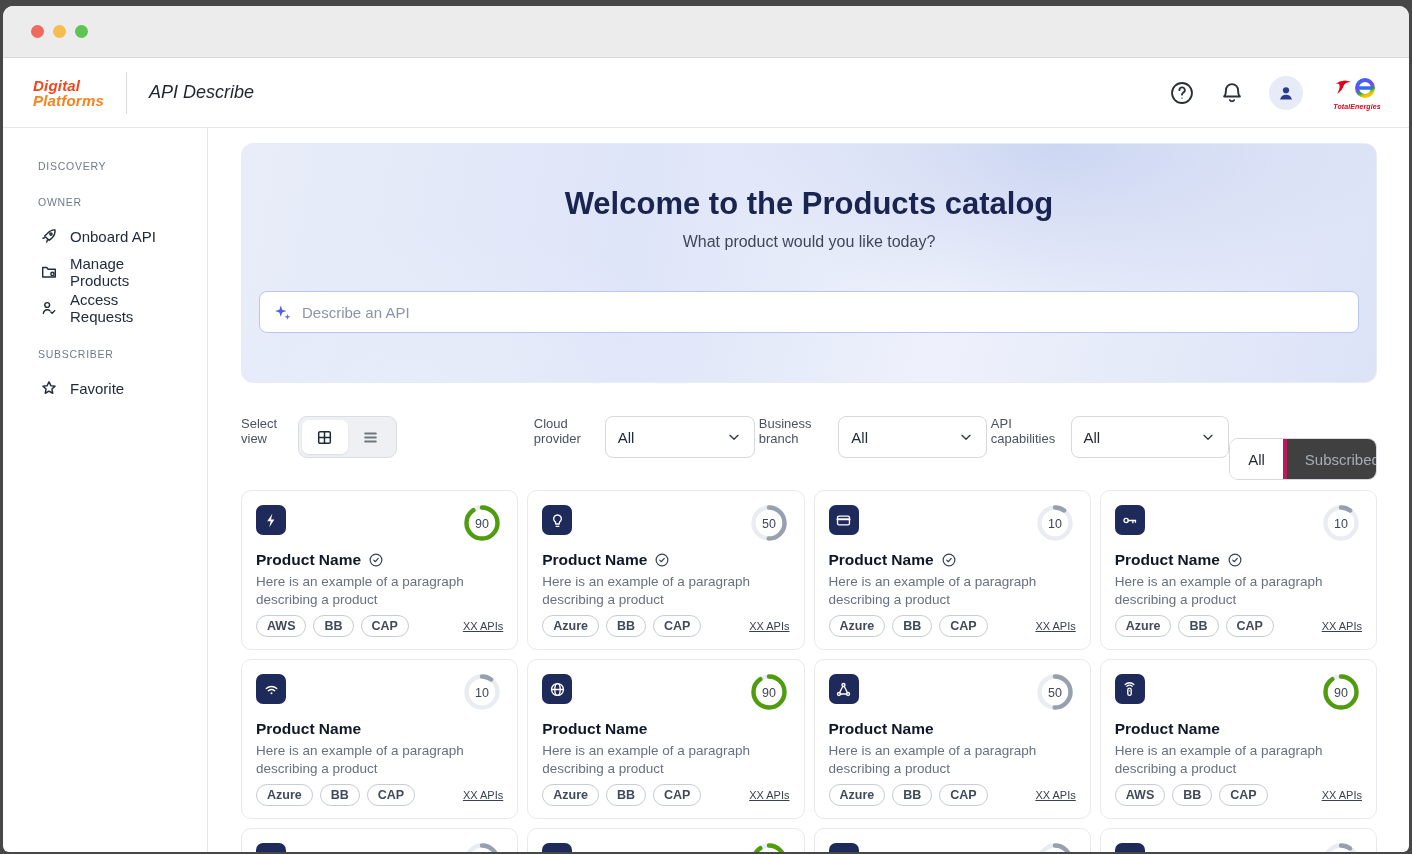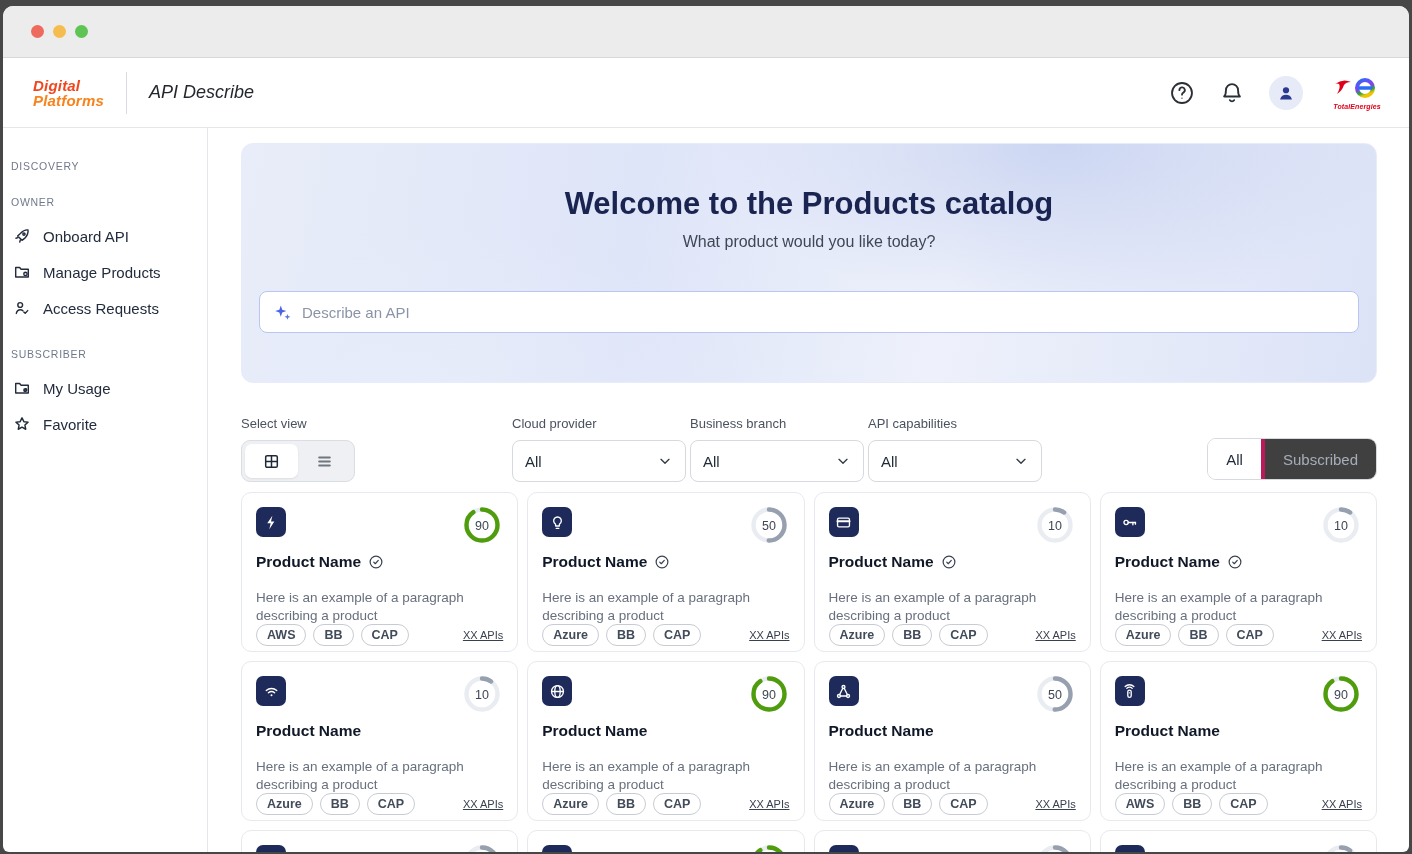--- a/index.html
+++ b/index.html
@@ -22,21 +22,21 @@
   .hdr-right { margin-left:auto; display:flex; align-items:center; gap:24px; }
   .hdr-icon-btn { width:26px; height:26px; color:#2b2f36; cursor:pointer; }
   .hdr-icon-btn svg{ width:100%; height:100%; }
   .avatar { width:34px; height:34px; border-radius:50%; background:#e7ebf8; color:#2b3a8f;
             display:flex; align-items:center; justify-content:center; }
   .avatar svg{ width:22px; height:22px; }
   .te-logo { display:flex; flex-direction:column; align-items:center; margin-left:4px; }
   .te-caption { font-size:7px; font-weight:bold; color:#e1001a; margin-top:1px; letter-spacing:.1px; }
   
   .app-body { flex:1 1 auto; display:flex; overflow:hidden; }
-  .sidebar { width:205px; flex:0 0 205px; border-right:1px solid #e4e6ea; padding:8px 0; overflow:hidden; }
+  .sidebar { width:205px; flex:0 0 205px; border-right:1px solid #e4e6ea; padding:8px 27px; overflow:hidden; }
   .sec-label { font-size:10.5px; color:#70798a; letter-spacing:.07em; margin:24px 8px 12px; font-weight:500; }
   .side-item { display:flex; align-items:center; gap:12px; height:32px; padding:0 10px; border-radius:8px;
                font-size:15px; color:#232c3d; font-weight:500; cursor:pointer; margin-bottom:4px; }
   .side-item.active { background:#c5ccf9; color:#1c2550; }
   .side-icon { width:18px; height:18px; display:flex; }
   .side-icon svg{ width:18px; height:18px; }
   
   .main { flex:1 1 auto; padding:15px 32px 0 33px; overflow:hidden; }
   .banner { height:240px; border-radius:12px; border:1px solid #e7ecf8; position:relative; text-align:center;
       background:
@@ -46,21 +46,21 @@
   .banner-title { padding-top:42px; font-size:31px; font-weight:bold; color:#1a2450; }
   .banner-subtitle { margin-top:11px; font-size:16px; color:#3f4756; }
   .banner-search { position:absolute; left:17px; right:17px; top:147px; height:42px; background:#fff;
        border:1px solid #b9c6f2; border-radius:8px; display:flex; align-items:center; padding:0 13px; }
   .spark { width:19px; height:19px; color:#4c64e4; flex:0 0 19px; margin-right:10px; }
   .banner-search input { border:none; outline:none; flex:1; font-size:15px; color:#343c4b; background:transparent;
        font-family:"Liberation Sans",sans-serif; }
   .banner-search input::placeholder { color:#8b94a7; }
   
   .filters { margin-top:33px; display:flex; align-items:flex-start; }
-  .fgroup { display:flex; flex-direction:column; }
+  .fgroup { display:flex; flex-direction:row; }
   .flabel { font-size:13px; color:#4a5260; margin-bottom:9px; }
   .view-toggle { width:114px; height:42px; background:#eef0f3; border:1px solid #dadde2; border-radius:9px;
        display:flex; padding:3px; }
   .vseg { flex:1; border-radius:7px; display:flex; align-items:center; justify-content:center; color:#6f7680; cursor:pointer; }
   .vseg.active { background:#fff; color:#1f2937; box-shadow:0 1px 2px rgba(0,0,0,.08); }
   .vseg svg { width:17px; height:17px; }
   .gap1 { width:157px; }
   .dd { width:174px; height:42px; border:1px solid #d6d9de; border-radius:8px; background:#fff;
         display:flex; align-items:center; padding:0 12px; font-size:15px; color:#1f2937; cursor:pointer; }
   .dd .chev { margin-left:auto; width:16px; height:16px; color:#333a45; }
@@ -74,21 +74,21 @@
   .card { height:160px; background:#fff; border:1px solid #e7e9ee; border-radius:10px; padding:11px 14px 12px;
           display:flex; flex-direction:column; cursor:pointer; }
   .card-top { display:flex; justify-content:space-between; align-items:flex-start; }
   .tile { width:30px; height:30px; border-radius:7px; background:#1e2a5a; color:#fff;
           display:flex; align-items:center; justify-content:center; margin-top:3px; }
   .tile svg { width:17px; height:17px; }
   .ring { width:42px; height:42px; }
   .name-row { display:flex; align-items:center; gap:7px; margin-top:7px; }
   .pname { font-size:15.5px; font-weight:bold; color:#101828; }
   .vcheck { width:16px; height:16px; color:#39414f; }
-  .desc { margin-top:18px; font-size:13.5px; line-height:1.3; color:#68707e; }
+  .desc { margin-top:4px; font-size:13.5px; line-height:1.3; color:#68707e; }
   .tags-row { margin-top:auto; display:flex; align-items:center; gap:7px; }
   .pill { border:1.4px solid #c7ccd4; border-radius:999px; padding:3px 10px; font-size:12.5px;
           font-weight:600; color:#414b5a; background:#fff; }
   .apis-link { margin-left:auto; font-size:11px; color:#39404e; text-decoration:underline; font-weight:500; cursor:pointer; }
   .card.clipped .name-row,.card.clipped .desc,.card.clipped .tags-row{ visibility:hidden; }
 </style>
 </head>
 <body>
 
 <div class="window">
@@ -189,30 +189,20 @@
                   </svg>
                 </span>
     <span class="side-label">Access Requests</span>
   </div>
 </div>
   </div>
 
   <div>
     <div class="sec-label">SUBSCRIBER</div>
     <div class="sec-items">
-  <div class="side-item">
-    <span class="side-icon">
-                  <svg viewBox="0 0 24 24" fill="none" stroke="currentColor" stroke-width="1.9" stroke-linecap="round" stroke-linejoin="round">
-                    <path d="M3.6 6h5.2l2 2.4h9.6v10.2H3.6z"></path>
-                    <circle cx="16.4" cy="14.8" r="1.9"></circle>
-                    <path d="m15.1 16.1 2.6-2.6"></path>
-                  </svg>
-                </span>
-    <span class="side-label">My Usage</span>
-  </div>
 
   <div class="side-item">
     <span class="side-icon">
                   <svg viewBox="0 0 24 24" fill="none" stroke="currentColor" stroke-width="1.9" stroke-linecap="round" stroke-linejoin="round">
                     <path d="m12 3.8 2.5 5.1 5.6.6-4.2 3.9 1.1 5.6L12 16.3 7 19l1.1-5.6-4.2-3.9 5.6-.6z"></path>
                   </svg>
                 </span>
     <span class="side-label">Favorite</span>
   </div>
 </div>

